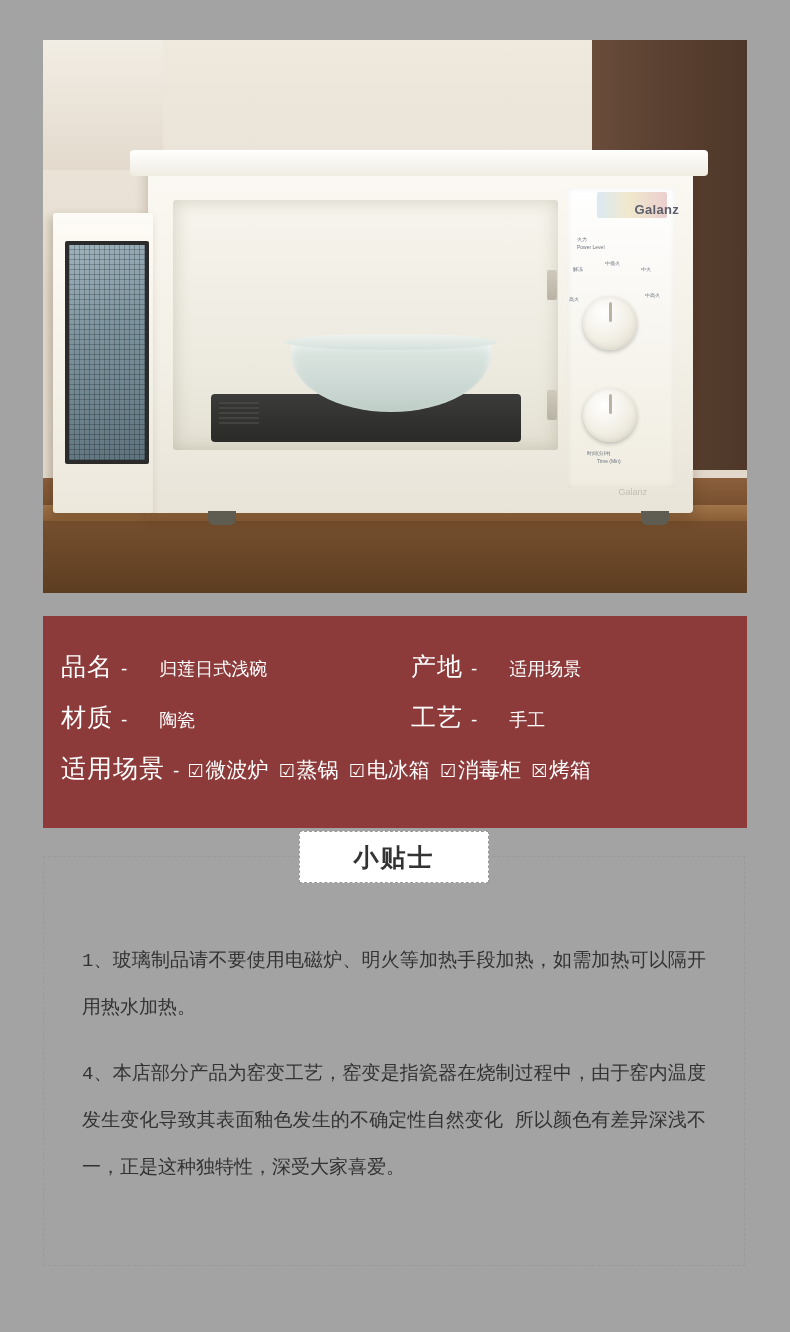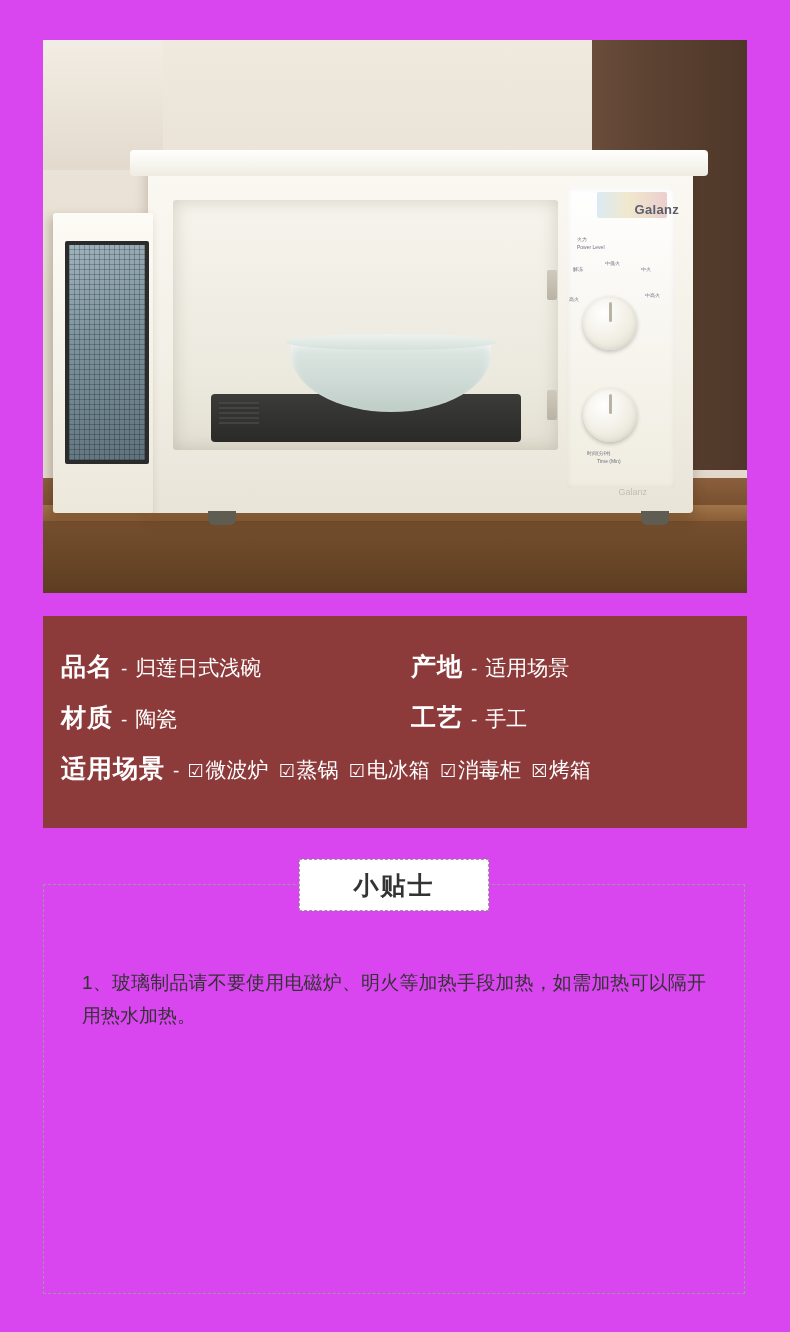--- a/index.html
+++ b/index.html
@@ -11,21 +11,21 @@
     width: 790px;
     height: 1332px;
     font-family: "Liberation Sans", "DejaVu Sans", sans-serif;
     color: #333;
     overflow: hidden;
   }
   .page {
     position: relative;
     width: 790px;
     height: 1332px;
-    background: #d946ef;
+    background: #a3a3a3;
   }
 
   
   .photo-wrap {
     position: absolute;
     left: 43px;
     top: 40px;
     width: 704px;
     height: 553px;
     background: #e8e2d8;
@@ -241,30 +241,31 @@
     margin-bottom: 18px;
   }
   .spec-cell {
     display: flex;
     align-items: baseline;
     white-space: nowrap;
   }
   .spec-cell.left { width: 350px; }
   .spec-key {
     font-size: 25px;
-    font-weight: bold;
+    font-weight: normal;
     letter-spacing: 1px;
   }
   .spec-dash {
     font-size: 19px;
     margin: 0 8px;
     font-weight: normal;
   }
   .spec-val {
-    font-size: 21px;
+    font-size: 18px;
+    margin-left: 24px;
   }
   .scene-row {
     display: flex;
     align-items: baseline;
     white-space: nowrap;
   }
   .scene-list {
     display: flex;
     align-items: flex-end;
   }
@@ -275,25 +276,26 @@
   }
   .scene-box {
     font-size: 18px;
     margin-right: 2px;
   }
 
   
   .tips {
     position: absolute;
     left: 43px;
-    top: 884px;
+    top: 856px;
     width: 702px;
     height: 410px;
     border: 1px dashed #9a9a9a;
     box-sizing: border-box;
+    font-family: Liberation Mono, monospace;
   }
   .tips-title {
     position: absolute;
     left: 50%;
     top: -26px;
     transform: translateX(-50%);
     width: 190px;
     height: 52px;
     border: 1px dashed #9a9a9a;
     background: #ffffff;
@@ -307,21 +309,21 @@
     box-sizing: border-box;
   }
   .tips-body {
     position: absolute;
     left: 38px;
     right: 38px;
     top: 62px;
   }
   .tip {
     font-size: 19px;
-    line-height: 33px;
+    line-height: 47px;
     color: #333;
     margin-bottom: 18px;
     text-align: justify;
   }
 </style>
 </head>
 <body>
 
 <div class="page">
 
@@ -414,16 +416,17 @@
         </span>
       </div>
 
     </div>
   </div>
 
   <div class="tips">
     <div class="tips-title">小贴士</div>
     <div class="tips-body">
       <p class="tip">1、玻璃制品请不要使用电磁炉、明火等加热手段加热，如需加热可以隔开用热水加热。</p>
+      <p class="tip">4、本店部分产品为窑变工艺，窑变是指瓷器在烧制过程中，由于窑内温度发生变化导致其表面釉色发生的不确定性自然变化 所以颜色有差异深浅不一，正是这种独特性，深受大家喜爱。</p>
     </div>
   </div>
 
 </div>
 
 </body></html>

